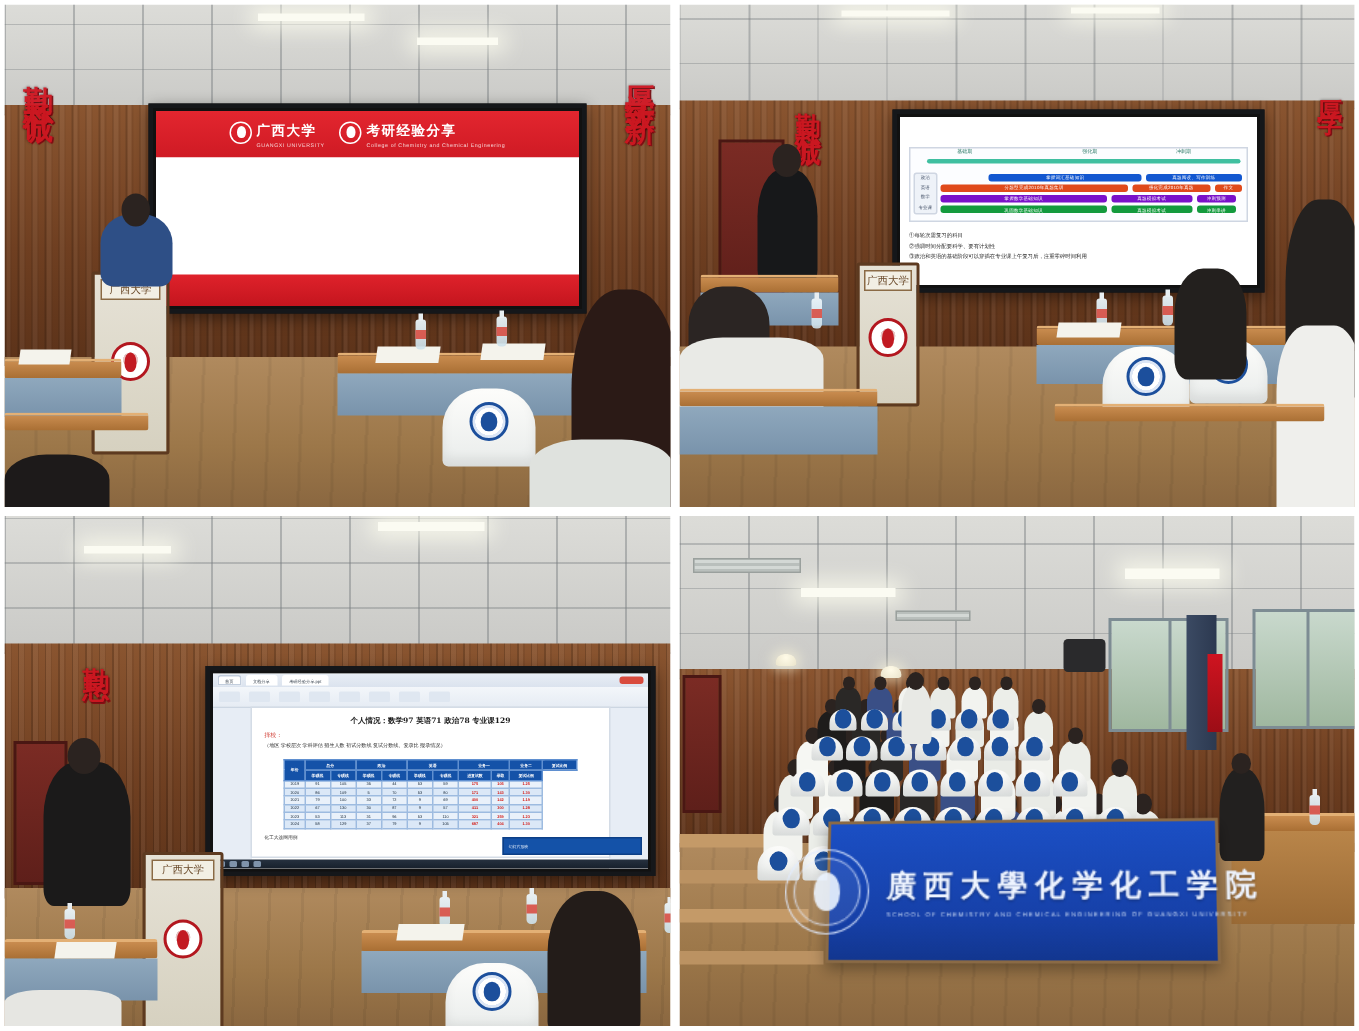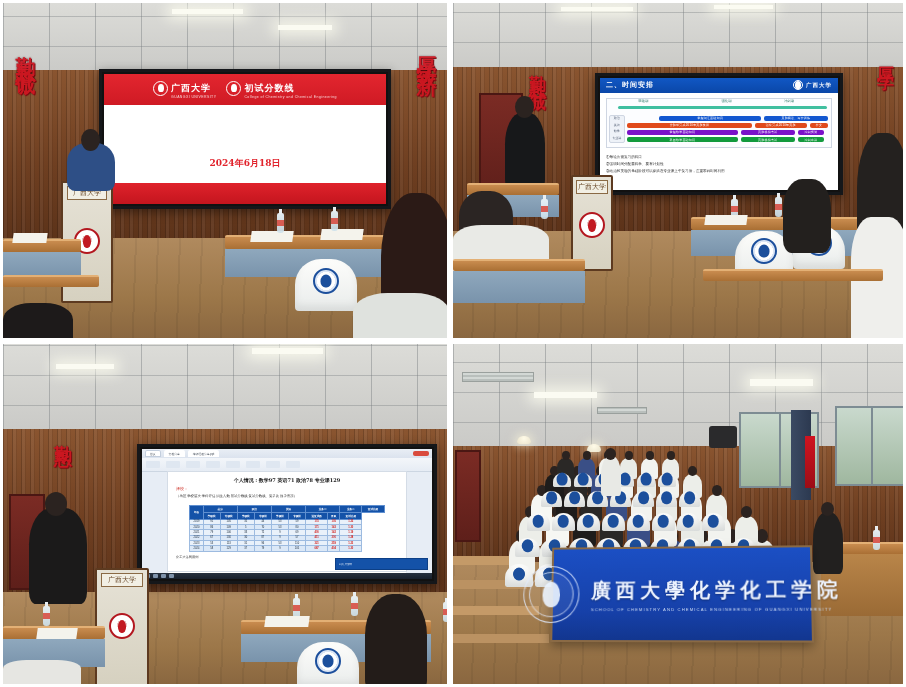--- a/index.html
+++ b/index.html
@@ -343,27 +343,26 @@
           <div class="lg">
             <div class="ring"></div>
             <div>
               <span class="lg-cn">广西大学</span>
               <span class="lg-en">GUANGXI UNIVERSITY</span>
             </div>
           </div>
           <div class="lg">
             <div class="ring"></div>
             <div>
-              <span class="lg-cn">初试分数线</span>
+              <span class="lg-cn">考研经验分享</span>
               <span class="lg-en">College of Chemistry and Chemical Engineering</span>
             </div>
           </div>
         </div>
         <div class="s1-white"></div>
-        <div class="s1-date">2024年6月18日</div>
         <div class="s1-band-bot"></div>
       </div>
     </div>
 
     <div class="podium" style="left:58px;top:178px;width:52px;height:122px">
       <div class="plaque">广西大学</div>
       <div class="seal"></div>
     </div>
     <div class="person" style="left:64px;top:140px;width:48px;height:48px;background:#2e4f86"></div>
     <div class="head" style="left:78px;top:126px;width:19px;height:22px"></div>
@@ -395,27 +394,20 @@
     </div>
     <div class="wall-wood" style="top:19%;height:50%"></div>
     <div class="floor" style="height:32%"></div>
 
     <div class="door" style="left:26px;top:90px;width:44px;height:106px"></div>
     <div class="callig" style="left:74px;top:58px;font-size:17px;height:118px">勤恳朴诚</div>
     <div class="callig" style="right:5px;top:50px;font-size:17px;height:90px">厚学</div>
 
     <div class="screen" style="left:142px;top:70px;width:248px;height:122px">
       <div class="slide">
-        <div class="s2-head">
-          <span class="s2-head-title">二、时间安排</span>
-          <span class="s2-head-logo">
-            <span class="ring"></span>
-            <span class="lg-cn">广西大学</span>
-          </span>
-        </div>
         <div class="s2-body">
           <div class="s2-chartbox">
             <div class="s2-axis">
               <span style="left:12%">基础期</span>
               <span style="left:52%">强化期</span>
               <span style="left:82%">冲刺期</span>
             </div>
             <div class="s2-leftlabels">
               <span>政治</span>
               <span>英语</span>

